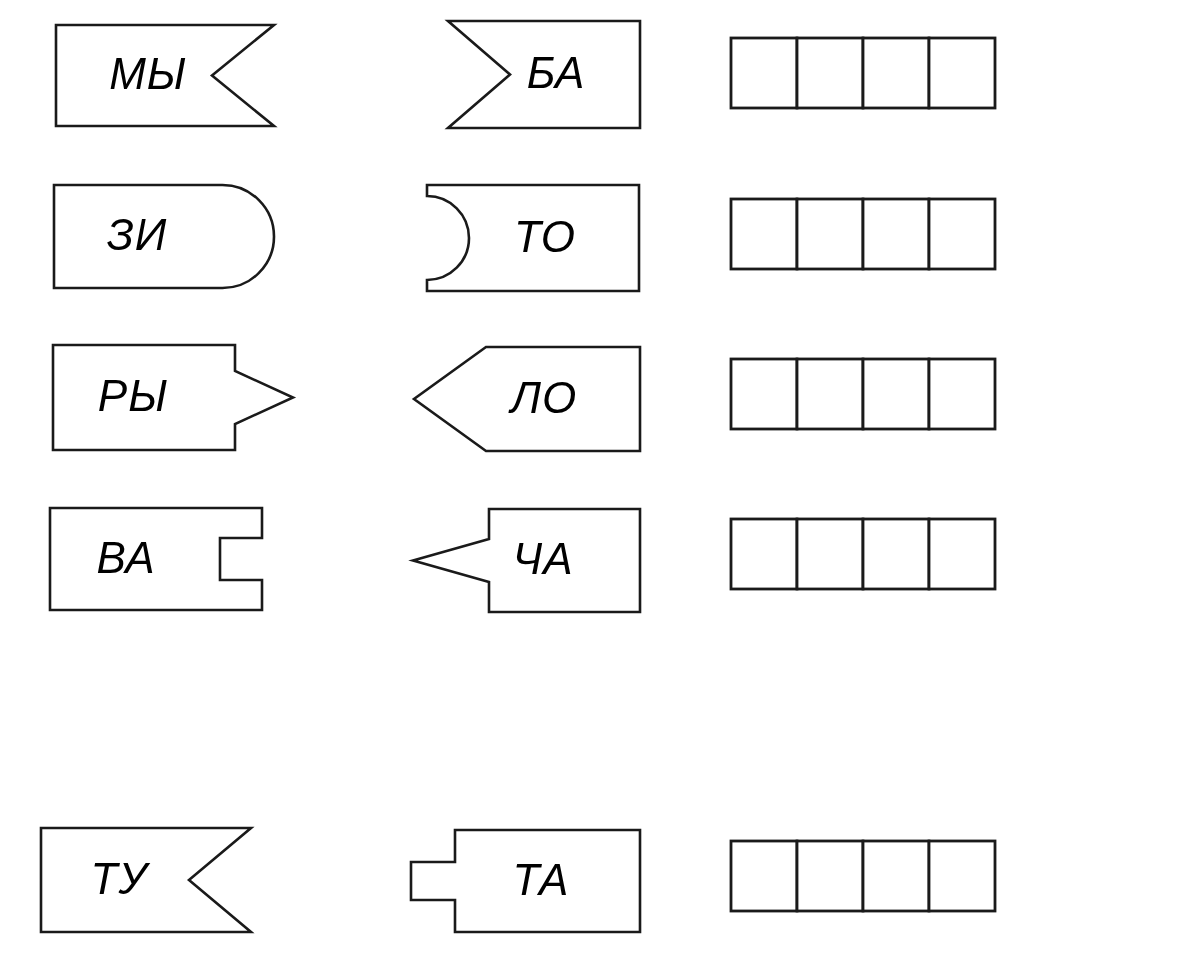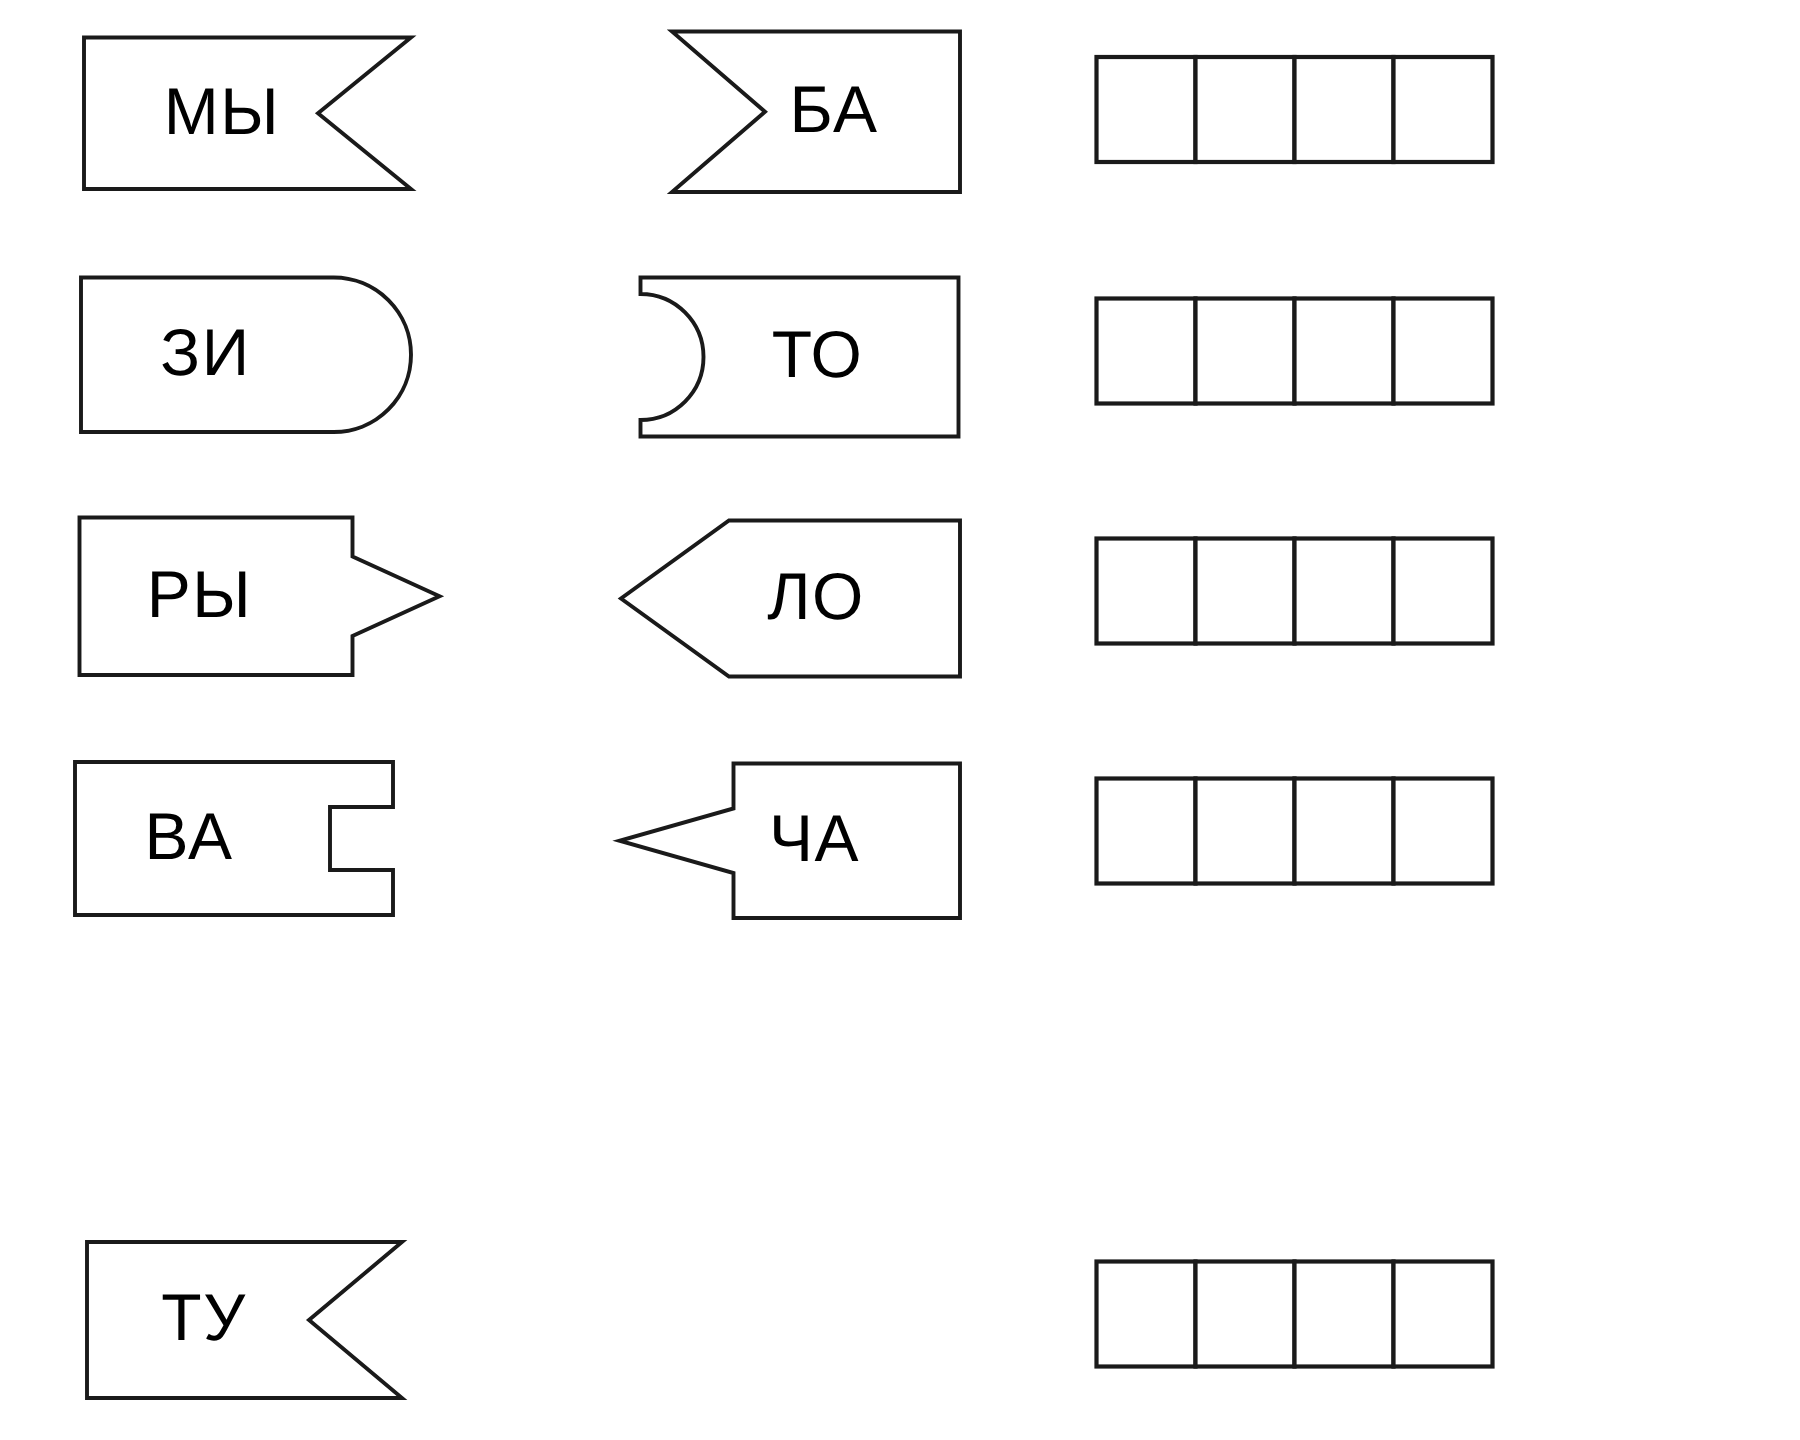--- a/index.html
+++ b/index.html
@@ -11,20 +11,21 @@
     width: 1200px;
     height: 960px;
     font-family: "Liberation Sans", sans-serif;
     overflow: hidden;
   }
   #sheet {
     position: relative;
     width: 1200px;
     height: 960px;
     background: #ffffff;
+    font-style: italic;
   }
   .row {
     position: absolute;
     left: 0;
     width: 1200px;
     height: 160px;
   }
   .piece-wrap {
     position: absolute;
     top: 0;
@@ -149,24 +150,30 @@
       <div class="grid-wrap" style="left: 728px; top: 516px;">
         <svg class="grid-svg" width="270" height="76" viewBox="-3 -3 270 76">
           <rect class="grid-cell" x="0" y="0" width="66" height="70"></rect>
           <rect class="grid-cell" x="66" y="0" width="66" height="70"></rect>
           <rect class="grid-cell" x="132" y="0" width="66" height="70"></rect>
           <rect class="grid-cell" x="198" y="0" width="66" height="70"></rect>
         </svg>
       </div>
     </div>
     <div class="row" style="top: 0px;">
-      <div class="piece-wrap" style="left: 54px; top: 824px;">
+      <div class="piece-wrap" style="left: 37px; top: 824px;">
         <svg class="piece-svg" width="218" height="112" viewBox="-4 -4 218 112">
           <path class="piece-outline" d="M0,0 L210,0 L148,52 L210,104 L0,104 Z"></path>
           <text class="piece-label" x="78" y="54">ТУ</text>
+        </svg>
+      </div>
+      <div class="piece-wrap" style="left: 407px; top: 826px;">
+        <svg class="piece-svg" width="237" height="110" viewBox="-4 -4 237 110">
+          <path class="piece-outline" d="M44,0 L229,0 L229,102 L44,102 L44,70 L0,70 L0,32 L44,32 Z"></path>
+          <text class="piece-label" x="130" y="53">ТА</text>
         </svg>
       </div>
       <div class="grid-wrap" style="left: 728px; top: 838px;">
         <svg class="grid-svg" width="270" height="76" viewBox="-3 -3 270 76">
           <rect class="grid-cell" x="0" y="0" width="66" height="70"></rect>
           <rect class="grid-cell" x="66" y="0" width="66" height="70"></rect>
           <rect class="grid-cell" x="132" y="0" width="66" height="70"></rect>
           <rect class="grid-cell" x="198" y="0" width="66" height="70"></rect>
         </svg>
       </div>

